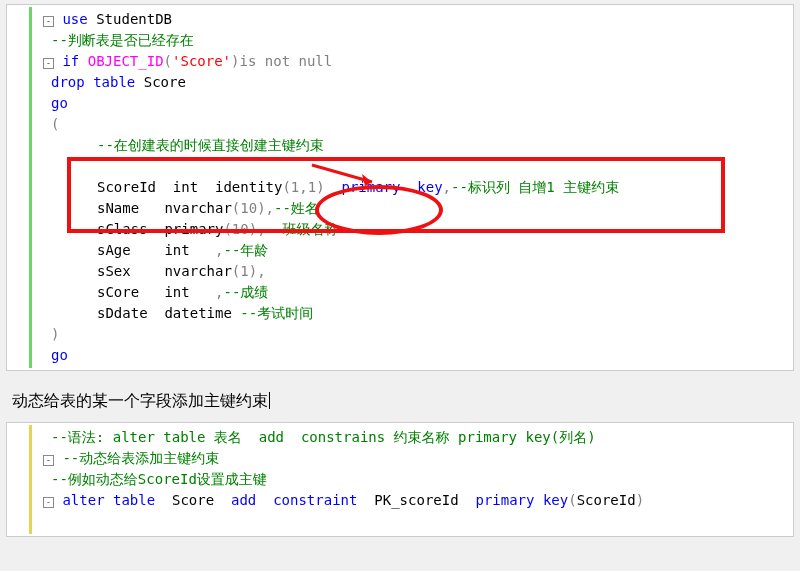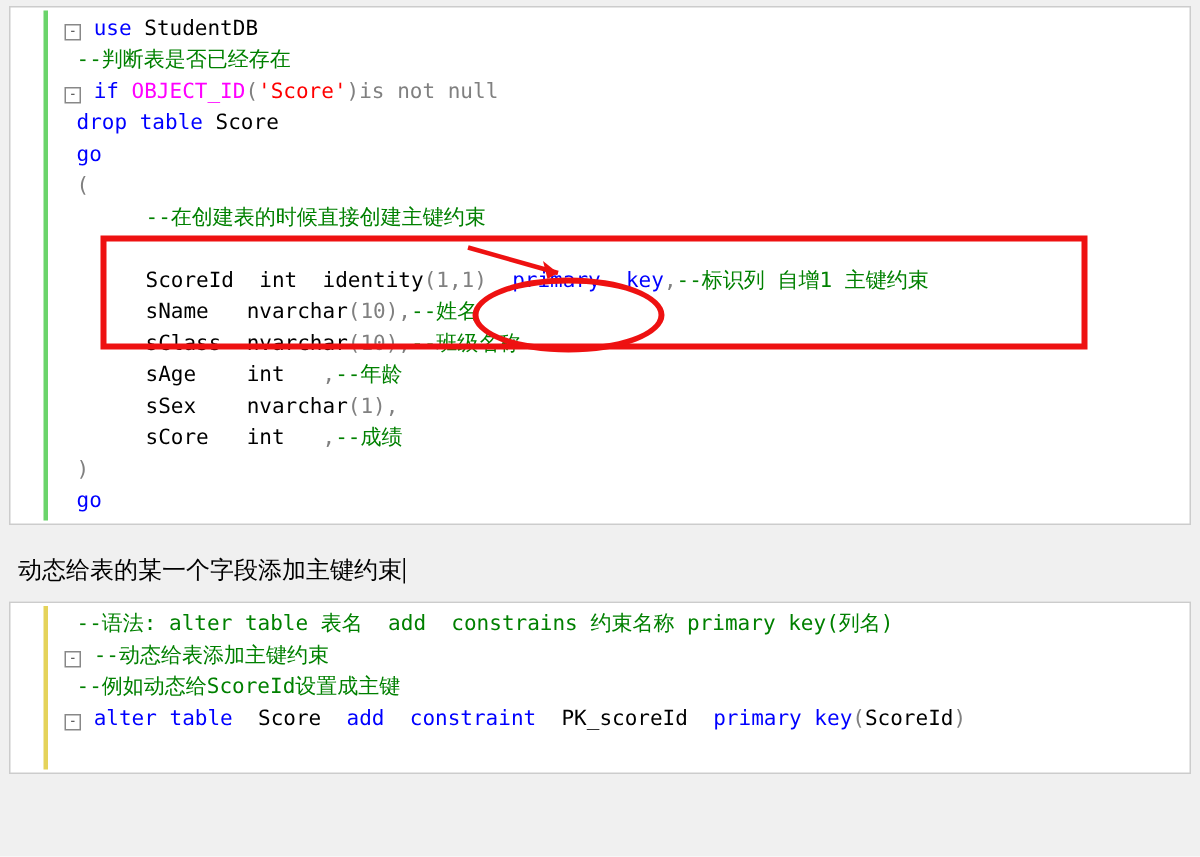--- a/index.html
+++ b/index.html
@@ -99,24 +99,25 @@
   <div class="line"><span class="fold">-</span> <span class="blue">use</span><span class="black"> StudentDB</span></div>
   <div class="line indent1"><span class="green">--判断表是否已经存在</span></div>
   <div class="line"><span class="fold">-</span> <span class="blue">if</span><span class="magenta"> OBJECT_ID</span><span class="gray">(</span><span class="red">'Score'</span><span class="gray">)</span><span class="gray">is not null</span></div>
   <div class="line indent1"><span class="blue">drop</span><span class="blue"> table</span><span class="black"> Score</span></div>
   <div class="line indent1"><span class="blue">go</span></div>
   <div class="line indent1"><span class="gray">(</span></div>
   <div class="line indent2"><span class="green">--在创建表的时候直接创建主键约束</span></div>
   <div class="line indent2">&nbsp;</div>
   <div class="line indent2"><span class="black">ScoreId  int  identity</span><span class="gray">(1,1)</span><span class="blue">  primary  key</span><span class="gray">,</span><span class="green">--标识列 自增1 主键约束</span></div>
   <div class="line indent2"><span class="black">sName   nvarchar</span><span class="gray">(10),</span><span class="green">--姓名</span></div>
-  <div class="line indent2"><span class="black">sClass  nvarchar</span><span class="gray">(10),</span><span class="green">--班级名称</span></div>
+  <div class="line indent2"><span class="black">sClass  primary</span><span class="gray">(10),</span><span class="green">--班级名称</span></div>
   <div class="line indent2"><span class="black">sAge    int   </span><span class="gray">,</span><span class="green">--年龄</span></div>
   <div class="line indent2"><span class="black">sSex    nvarchar</span><span class="gray">(1),</span></div>
   <div class="line indent2"><span class="black">sCore   int   </span><span class="gray">,</span><span class="green">--成绩</span></div>
+  <div class="line indent2"><span class="black">sDdate  datetime </span><span class="green">--考试时间</span></div>
   <div class="line indent1"><span class="gray">)</span></div>
   <div class="line indent1"><span class="blue">go</span></div>
 
   <div class="redbox" style="left:60px; top:152px; width:650px; height:68px;"></div>
 
   <div class="red-ellipse" style="left:308px; top:180px; width:120px; height:42px;"></div>
 
   <svg class="red-arrow" style="left:300px; top:155px; width:80px; height:30px;">
     <line x1="5" y1="5" x2="65" y2="22" stroke="#e11" stroke-width="3"></line>
     <polygon points="65,22 55,14 58,26" fill="#e11"></polygon>

